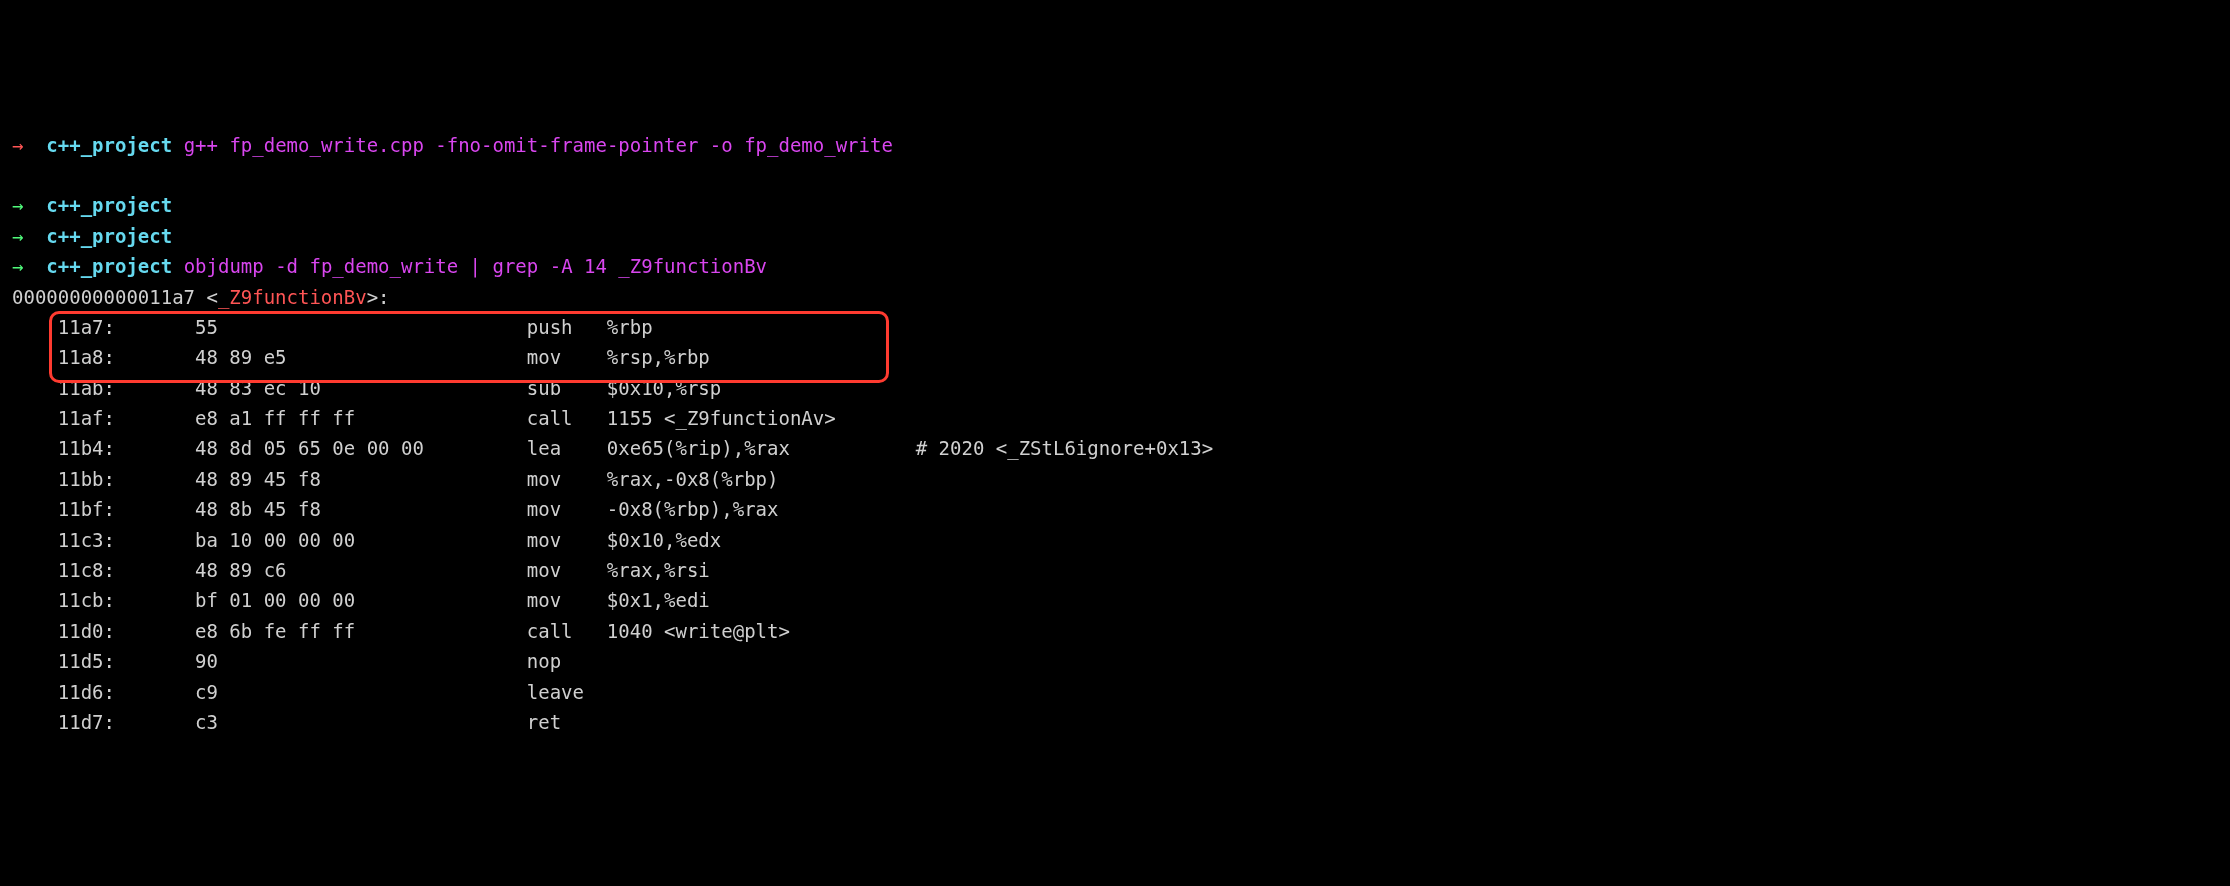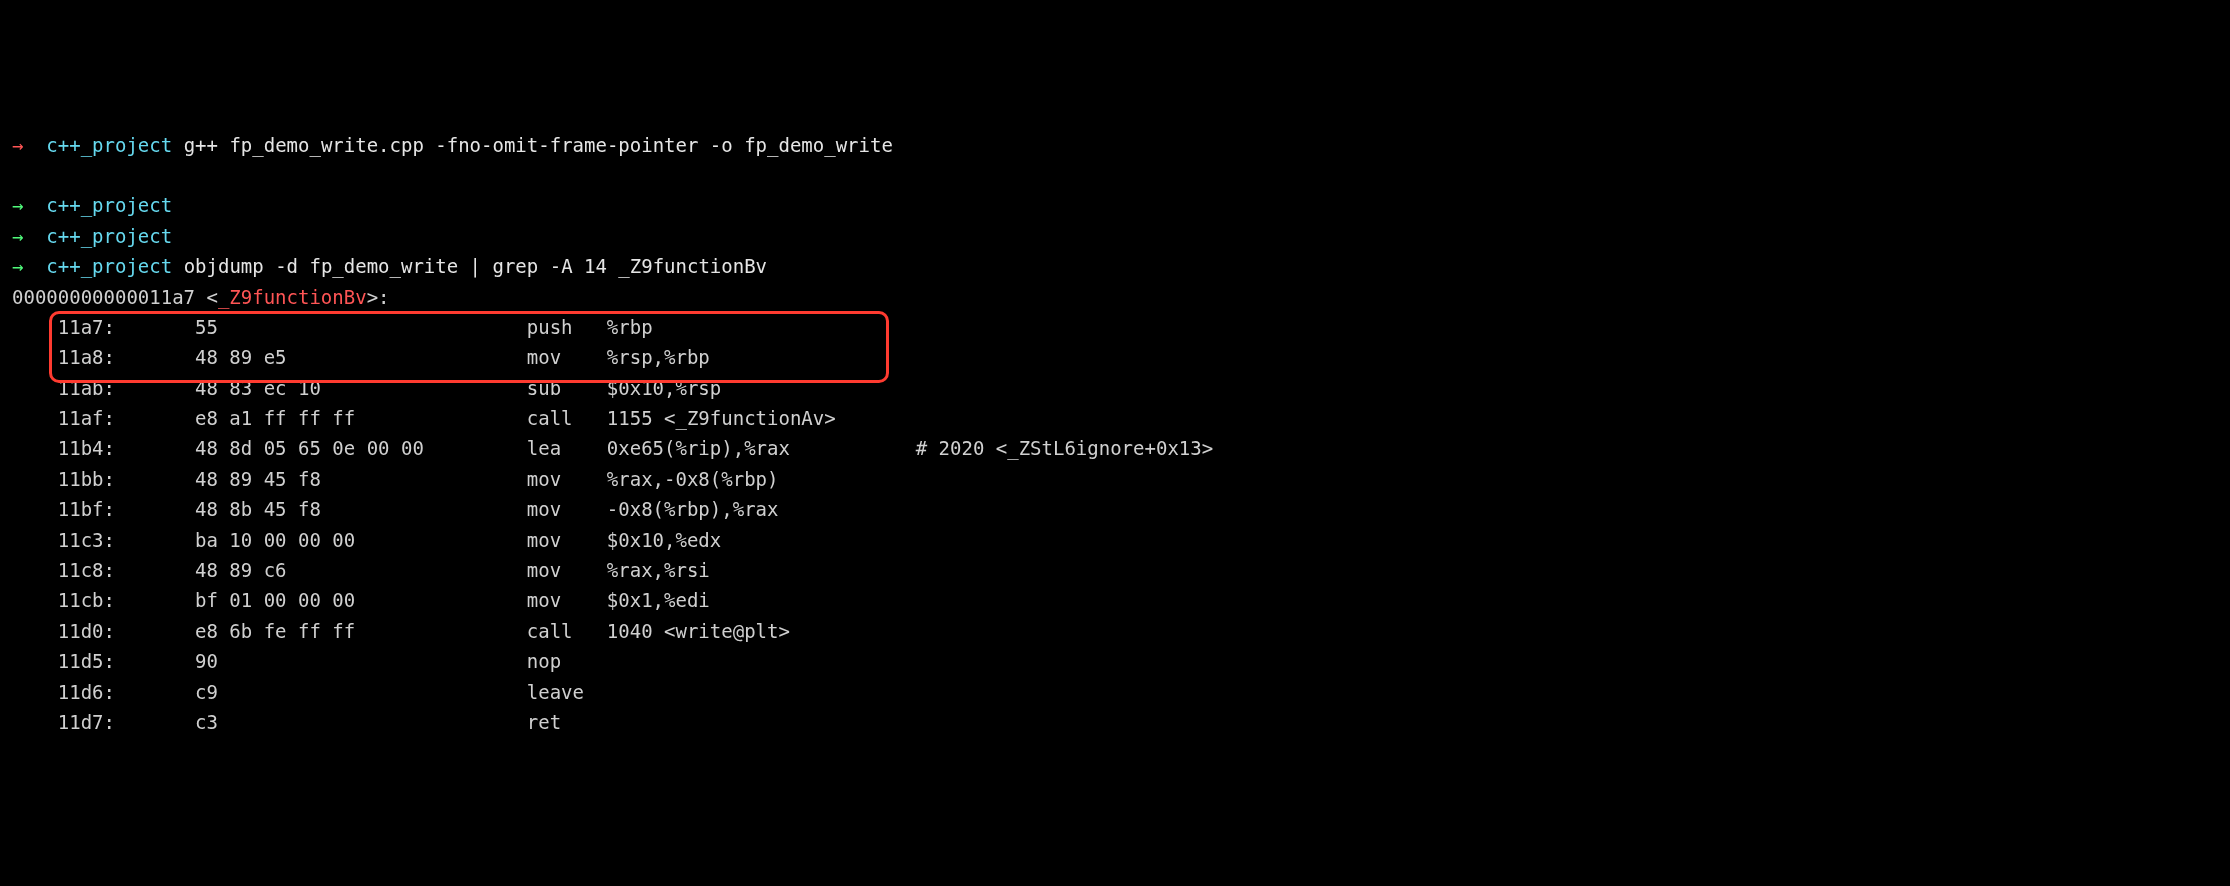--- a/index.html
+++ b/index.html
@@ -18,24 +18,24 @@
       width: 2230px;
     }
     .arrow-red {
       color: #ff5555;
     }
     .arrow-green {
       color: #50fa7b;
     }
     .prompt-cyan {
       color: #66d9ef;
-      font-weight: normal;
+      font-weight: bold;
     }
     .cmd-text {
-      color: #e5e5e5;
+      color: #d946ef;
     }
     .symbol-red {
       color: #ff5555;
       text-align: right;
     }
     .normal {
       color: #d0d0d0;
     }
     .highlight-box {
       position: absolute;

